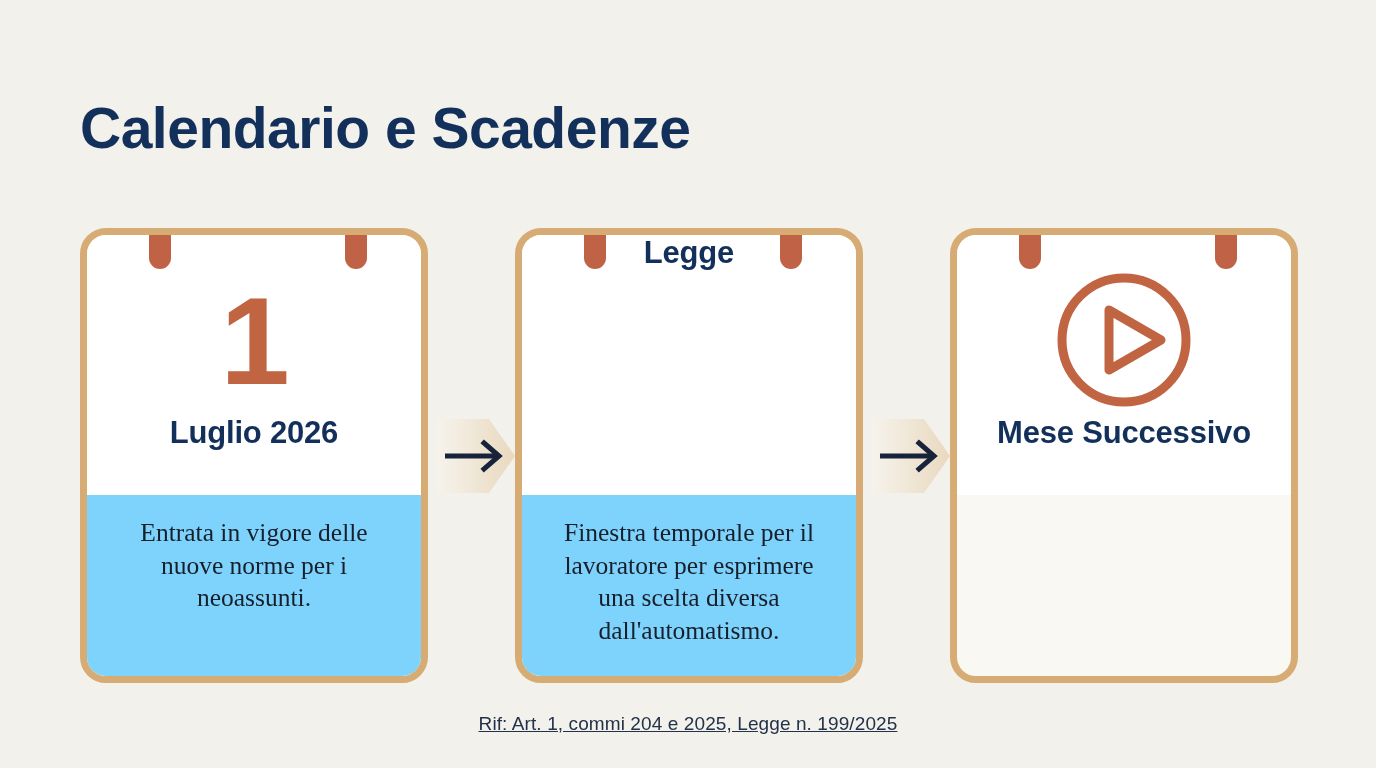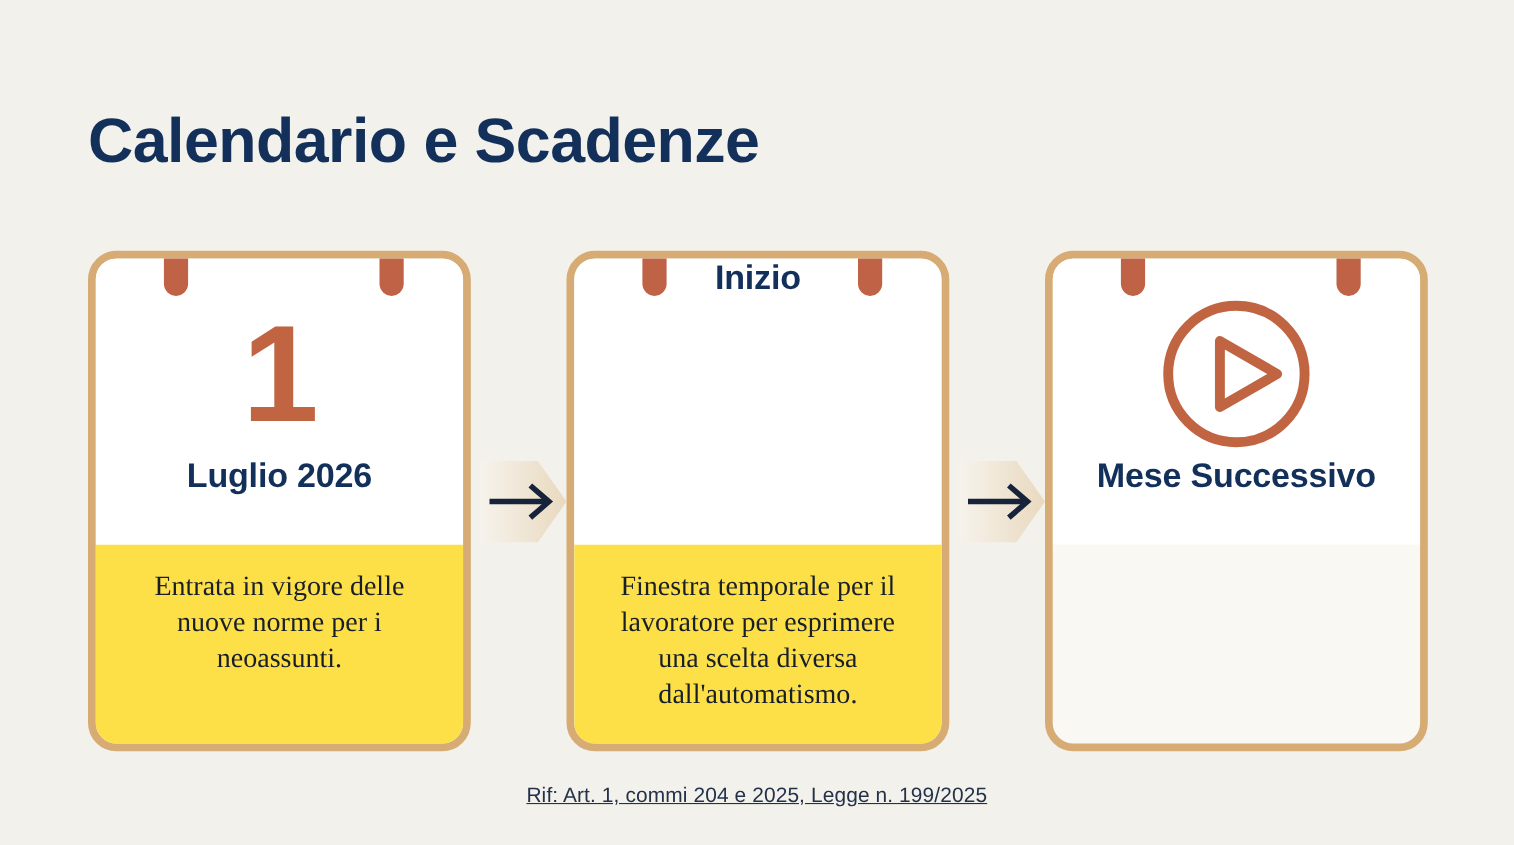--- a/index.html
+++ b/index.html
@@ -54,21 +54,21 @@
     position:relative;
     height:260px;
     background:#ffffff;
     display:flex;
     flex-direction:column;
     align-items:center;
     justify-content:flex-start;
   }
   .card-body {
     height:182px;
-    background:#fde047;
+    background:#7dd3fc;
     display:flex;
     align-items:flex-start;
     justify-content:flex-end;
     padding:22px 22px 0 22px;
   }
 
   
   .big-number {
     margin-top:30px;
     font-family:"Liberation Sans", sans-serif;
@@ -182,21 +182,21 @@
         <polygon points="6,18 58,18 84,55 58,92 6,92" fill="url(#chev1)"></polygon>
         <line x1="14" y1="55" x2="66" y2="55" stroke="#17233a" stroke-width="5"></line>
         <polyline points="53,42 68,55 53,68" fill="none" stroke="#17233a" stroke-width="5" stroke-linecap="square" stroke-linejoin="miter"></polyline>
       </svg>
     </div>
 
     <div class="calendar-card card-2">
       <div class="ring ring-left"></div>
       <div class="ring ring-right"></div>
       <div class="card-head">
-        <div class="card-label">Inizio</div>
+        <div class="card-label">Legge</div>
       </div>
       <div class="card-body">
         <p class="card-desc">Finestra temporale per il lavoratore per esprimere una scelta diversa dall'automatismo.</p>
       </div>
     </div>
 
     <div class="arrow-wrap arrow-2">
       <svg width="88" height="110" viewBox="0 0 88 110">
         <defs>
           <linearGradient id="chev2" x1="0" y1="0" x2="1" y2="0">

